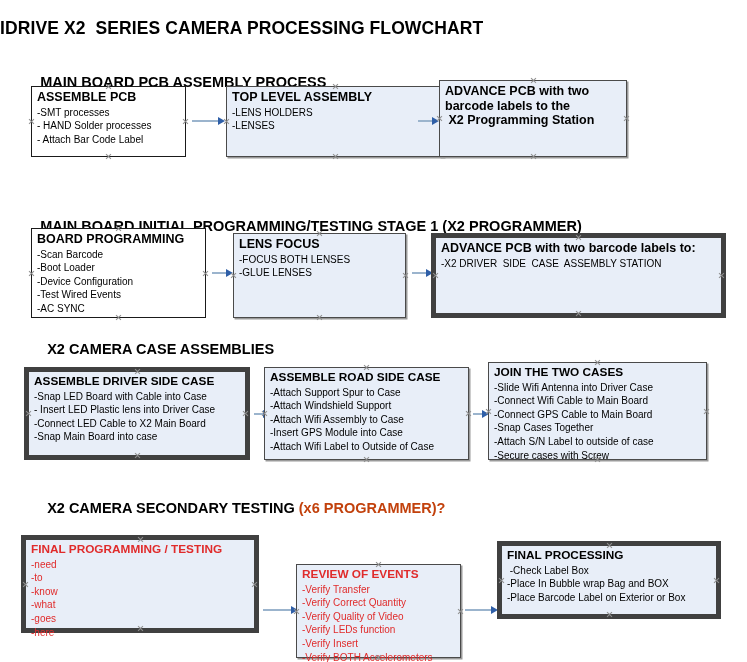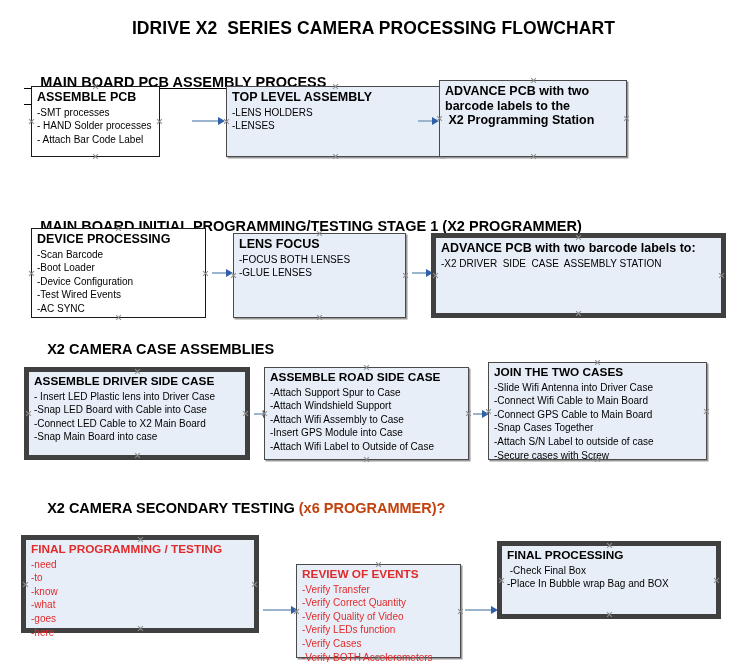--- a/index.html
+++ b/index.html
@@ -20,21 +20,20 @@
     inset: 0;
     width: 747px;
     height: 662px;
   }
 
   .doc-title {
     position: absolute;
     left: 0;
     top: 18px;
     width: 747px;
-    text-align: center;
     font-size: 17.5px;
     font-weight: bold;
     letter-spacing: 0.1px;
     color: #000;
     white-space: pre;
   }
 
   .section-head {
     position: absolute;
     font-size: 14.5px;
@@ -123,25 +122,25 @@
     border-left: 7px solid #2f5fa8;
   }
 </style>
 </head>
 <body>
 
 <div id="canvas">
 
   <div class="doc-title">IDRIVE X2  SERIES CAMERA PROCESSING FLOWCHART</div>
 
-  <div class="section-head" style="left:24px; top:58px;text-decoration:underline;">
+  <div class="section-head" style="left:24px; top:58px;">
     <span>MAIN BOARD PCB ASSEMBLY PROCESS</span>
   </div>
 
-  <div class="node plain" style="left:31px; top:86px; width:129px; height:71px;">
+  <div class="node plain" style="left:31px; top:86px; width:155px; height:71px;">
     <div class="title">ASSEMBLE PCB</div>
     <ul>
       <li>-SMT processes</li>
       <li>- HAND Solder processes</li>
       <li>- Attach Bar Code Label</li>
     </ul>
     <span class="handle" style="left:50%; top:-4px; margin-left:-3.5px;"></span>
     <span class="handle" style="left:50%; bottom:-4px; margin-left:-3.5px;"></span>
     <span class="handle" style="left:-4px; top:50%; margin-top:-3.5px;"></span>
     <span class="handle" style="right:-4px; top:50%; margin-top:-3.5px;"></span>
@@ -173,21 +172,21 @@
     <span class="handle" style="left:50%; bottom:-4px; margin-left:-3.5px;"></span>
     <span class="handle" style="left:-4px; top:50%; margin-top:-3.5px;"></span>
     <span class="handle" style="right:-4px; top:50%; margin-top:-3.5px;"></span>
   </div>
 
   <div class="section-head" style="left:24px; top:202px;">
     <span>MAIN BOARD INITIAL PROGRAMMING/TESTING STAGE 1 (X2 PROGRAMMER)</span>
   </div>
 
   <div class="node plain" style="left:31px; top:228px; width:175px; height:90px;">
-    <div class="title">DEVICE PROCESSING</div>
+    <div class="title">BOARD PROGRAMMING</div>
     <ul>
       <li>-Scan Barcode</li>
       <li>-Boot Loader</li>
       <li>-Device Configuration</li>
       <li>-Test Wired Events</li>
       <li>-AC SYNC</li>
     </ul>
     <span class="handle" style="left:50%; top:-4px; margin-left:-3.5px;"></span>
     <span class="handle" style="left:50%; bottom:-4px; margin-left:-3.5px;"></span>
     <span class="handle" style="left:-4px; top:50%; margin-top:-3.5px;"></span>
@@ -223,22 +222,22 @@
     <span class="handle" style="right:-4px; top:50%; margin-top:-3.5px;"></span>
   </div>
 
   <div class="section-head" style="left:31px; top:325px;">
     <span>X2 CAMERA CASE ASSEMBLIES</span>
   </div>
 
   <div class="node hardline" style="left:24px; top:367px; width:226px; height:93px;">
     <div class="title small">ASSEMBLE DRIVER SIDE CASE</div>
     <ul>
+      <li>-Snap LED Board with Cable into Case</li>
       <li>- Insert LED Plastic lens into Driver Case</li>
-      <li>-Snap LED Board with Cable into Case</li>
       <li>-Connect LED Cable to X2 Main Board</li>
       <li>-Snap Main Board into case</li>
     </ul>
     <span class="handle" style="left:50%; top:-4px; margin-left:-3.5px;"></span>
     <span class="handle" style="left:50%; bottom:-4px; margin-left:-3.5px;"></span>
     <span class="handle" style="left:-4px; top:50%; margin-top:-3.5px;"></span>
     <span class="handle" style="right:-4px; top:50%; margin-top:-3.5px;"></span>
   </div>
 
   <div class="arrow-line" style="left:254px; top:413px; width:12px;"></div>
@@ -301,38 +300,39 @@
   <div class="arrow-line" style="left:263px; top:609px; width:31px;"></div>
   <div class="arrow-head" style="left:291px; top:605.5px;"></div>
 
   <div class="node red" style="left:296px; top:520px; width:165px; height:94px;margin-top:44px;">
     <div class="title small">REVIEW OF EVENTS</div>
     <ul>
       <li>-Verify Transfer</li>
       <li>-Verify Correct Quantity</li>
       <li>-Verify Quality of Video</li>
       <li>-Verify LEDs function</li>
-      <li>-Verify Cases</li>
+      <li>-Verify Insert</li>
       <li>-Verify BOTH Accelerometers</li>
       <li>-Test of accessory ports?</li>
     </ul>
     <span class="handle" style="left:50%; top:-4px; margin-left:-3.5px;"></span>
     <span class="handle" style="left:50%; bottom:-4px; margin-left:-3.5px;"></span>
     <span class="handle" style="left:-4px; top:50%; margin-top:-3.5px;"></span>
     <span class="handle" style="right:-4px; top:50%; margin-top:-3.5px;"></span>
   </div>
 
   <div class="arrow-line" style="left:465px; top:609px; width:29px;"></div>
   <div class="arrow-head" style="left:491px; top:605.5px;"></div>
 
   <div class="node hardline" style="left:497px; top:541px; width:224px; height:78px;">
     <div class="title small">FINAL PROCESSING</div>
     <ul>
-      <li> -Check Final Box</li>
+      <li> -Check Label Box</li>
       <li>-Place In Bubble wrap Bag and BOX</li>
+      <li>-Place Barcode Label on Exterior or Box</li>
     </ul>
     <span class="handle" style="left:50%; top:-4px; margin-left:-3.5px;"></span>
     <span class="handle" style="left:50%; bottom:-4px; margin-left:-3.5px;"></span>
     <span class="handle" style="left:-4px; top:50%; margin-top:-3.5px;"></span>
     <span class="handle" style="right:-4px; top:50%; margin-top:-3.5px;"></span>
   </div>
 
 </div>
 
 </body></html>

